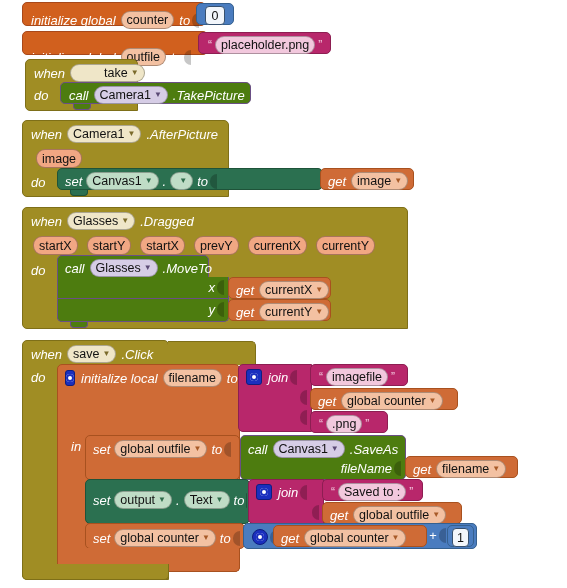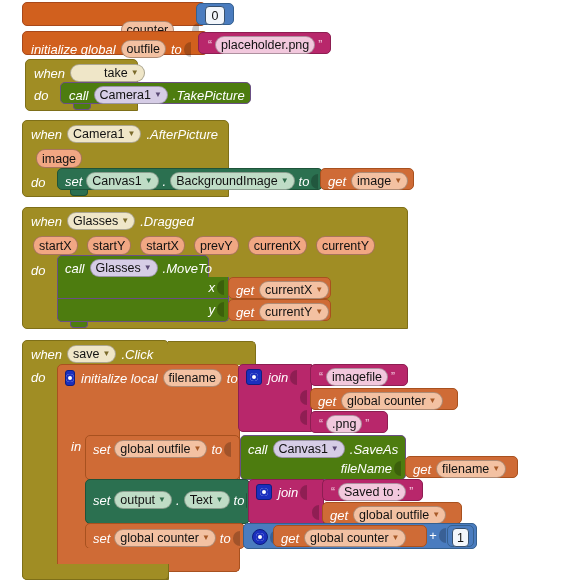--- a/index.html
+++ b/index.html
@@ -49,35 +49,35 @@
   .quote{color:#f2c8dd;font-size:12px;margin:0 3px;line-height:10px;}
 </style>
 </head>
 <body>
 
 <div id="canvas">
 
   <div class="blk c-orange" style="left:22px;top:2px;width:184px;height:24px;">
     <div class="row" style="padding:4px 0 0 8px;">
       <span class="lbl">initialize global</span>
-      <span class="fld salmon" style="margin:14px 5px;">counter</span>
+      <span class="fld salmon" style="margin:4px 5px;">counter</span>
       <span class="lbl">to</span>
       <span class="socket"></span>
     </div>
   </div>
   <div class="blk c-blue" style="left:196px;top:3px;width:38px;height:22px;">
     <div class="row" style="justify-content:center;padding-top:2px;">
       <span class="fld num">0</span>
     </div>
   </div>
 
   <div class="blk c-orange" style="left:22px;top:31px;width:186px;height:24px;">
     <div class="row" style="padding:4px 0 0 8px;">
       <span class="lbl">initialize global</span>
-      <span class="fld salmon" style="margin:4px 5px;">outfile</span>
+      <span class="fld salmon" style="margin:12px 5px;">outfile</span>
       <span class="lbl">to</span>
       <span class="socket"></span>
     </div>
   </div>
   <div class="blk c-magenta" style="left:198px;top:32px;width:133px;height:22px;">
     <div class="row" style="padding:3px 0 0 6px;">
       <span class="quote">“</span>
       <span class="fld pinkw">placeholder.png</span>
       <span class="quote">”</span>
     </div>
@@ -127,21 +127,20 @@
   <div class="blk c-green" style="left:57px;top:168px;width:266px;height:22px;">
     <div class="bump c-green" style="left:12px;top:21px;border:1px solid #1e5339;border-top:none;"></div>
     <div class="row" style="padding:3px 0 0 7px;">
       <span class="lbl">set</span>
       <span class="fld lgreen" style="margin:0 4px;">
           <span>Canvas1</span>
           <span class="car">▼</span>
         </span>
       <span class="lbl">.</span>
       <span class="fld lgreen" style="margin:0 4px;">
-          <span>BackgroundImage</span>
           <span class="car">▼</span>
         </span>
       <span class="lbl">to</span>
       <span class="socket"></span>
     </div>
   </div>
   <div class="blk c-orange2" style="left:320px;top:168px;width:94px;height:22px;">
     <div class="row" style="padding:3px 0 0 7px;">
       <span class="lbl">get</span>
       <span class="fld salmon" style="margin-left:5px;">

